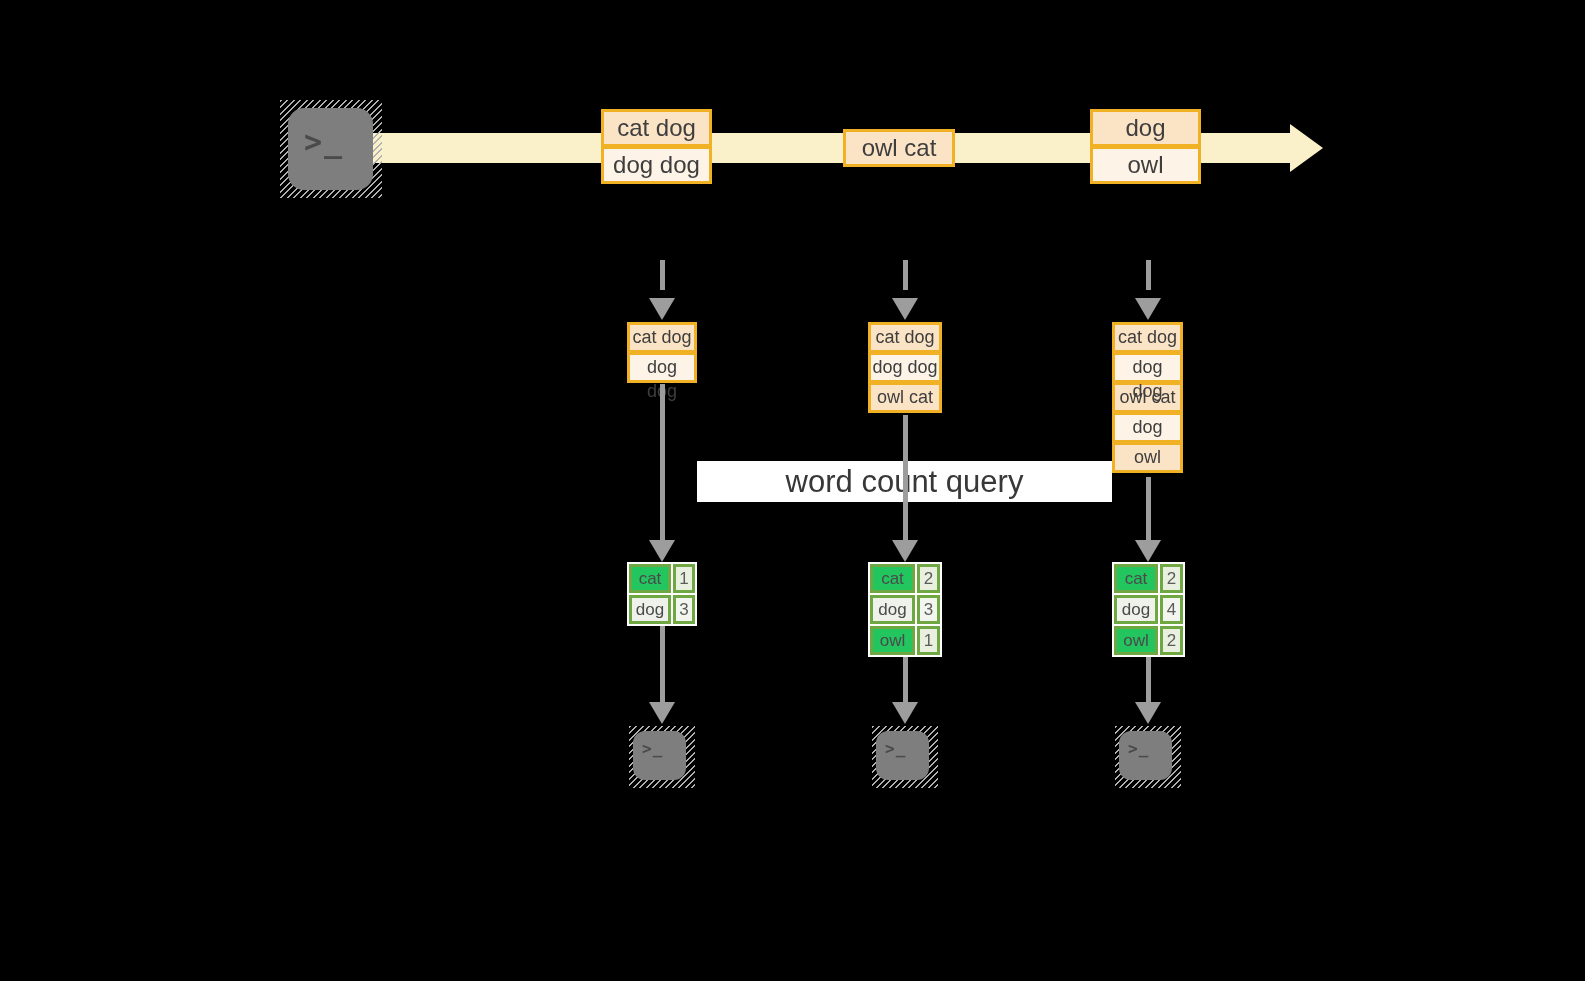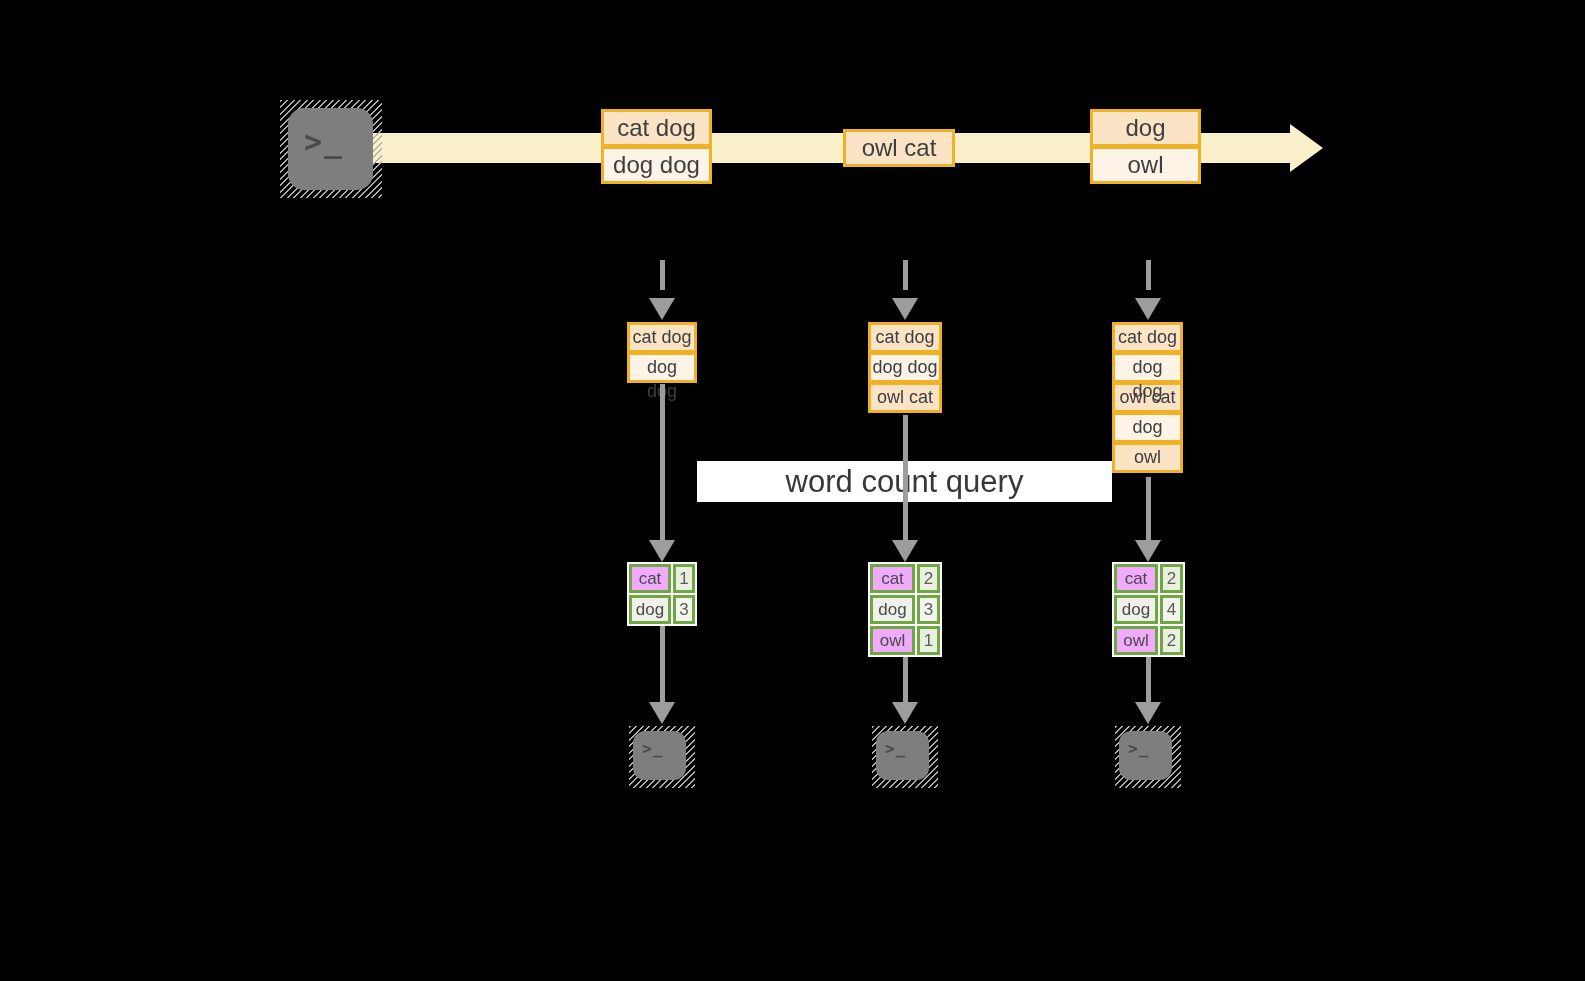--- a/index.html
+++ b/index.html
@@ -48,21 +48,21 @@
     font-size:31px; color:#383838; }
 
   
   .wc-table { position:absolute; display:grid; gap:2px; padding:2px; background:#ffffff; z-index:10; }
   .wc-t1 { grid-template-columns:42px 22px; }
   .wc-t2 { grid-template-columns:45px 23px; }
   .wc-t3 { grid-template-columns:44px 23px; }
   .wcell { border:3px solid #6fa743; height:29px; line-height:23px; text-align:center;
     font-size:17px; color:#4a4a4a; }
   .wcell.num { color:#5c5c5c; }
-  .row-dark  { background:#f0abfc; }
+  .row-dark  { background:#22c55e; }
   .row-light { background:#eff2ea; }
   .num.row-dark  { background:#eaf0e0; }
   .num.row-light { background:#f3f5ef; }
 </style>
 </head>
 <body>
 
 <div class="stage">
 
   <div class="band"></div>

